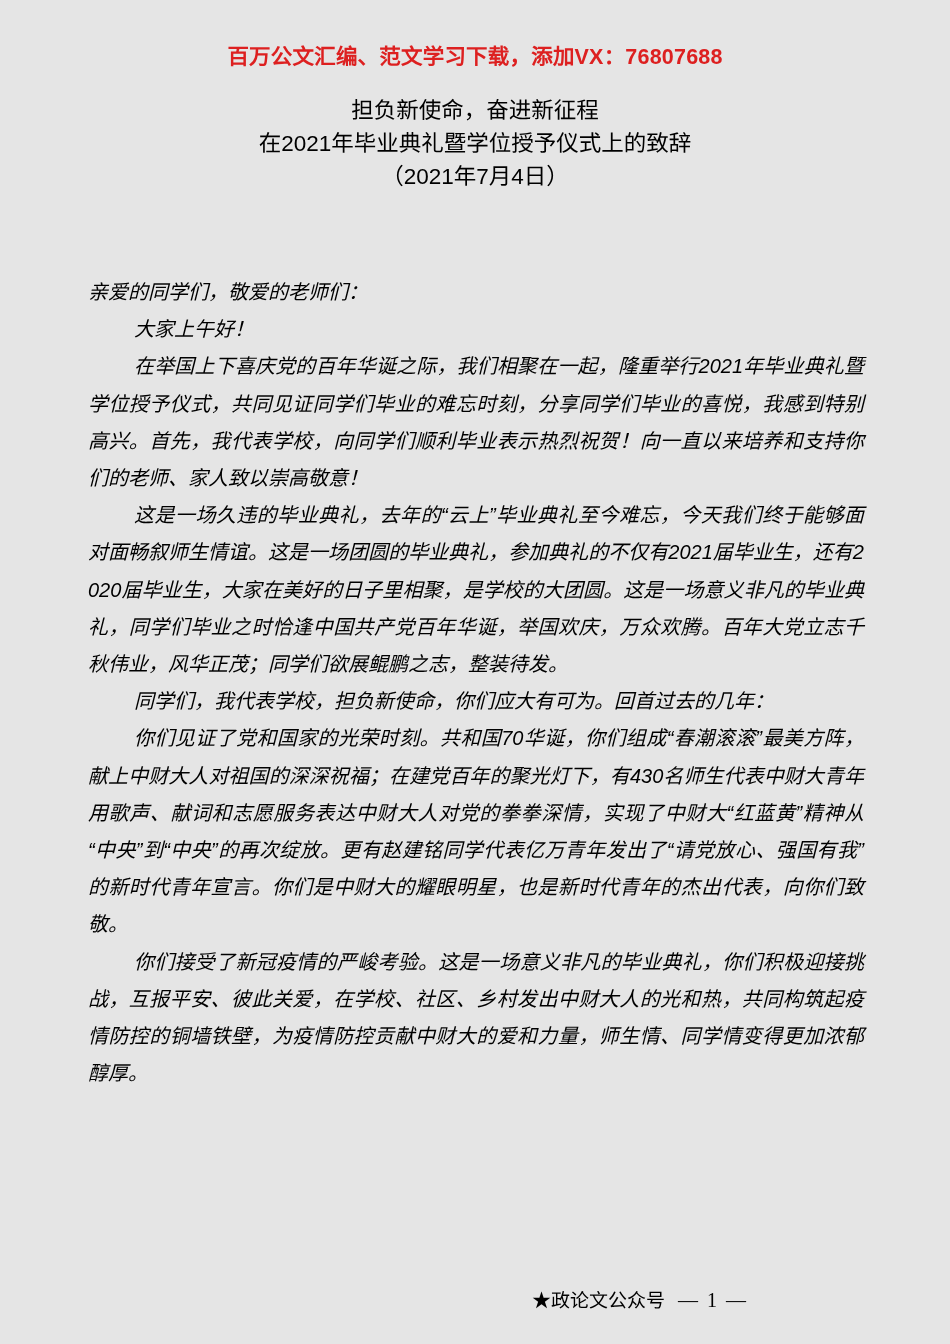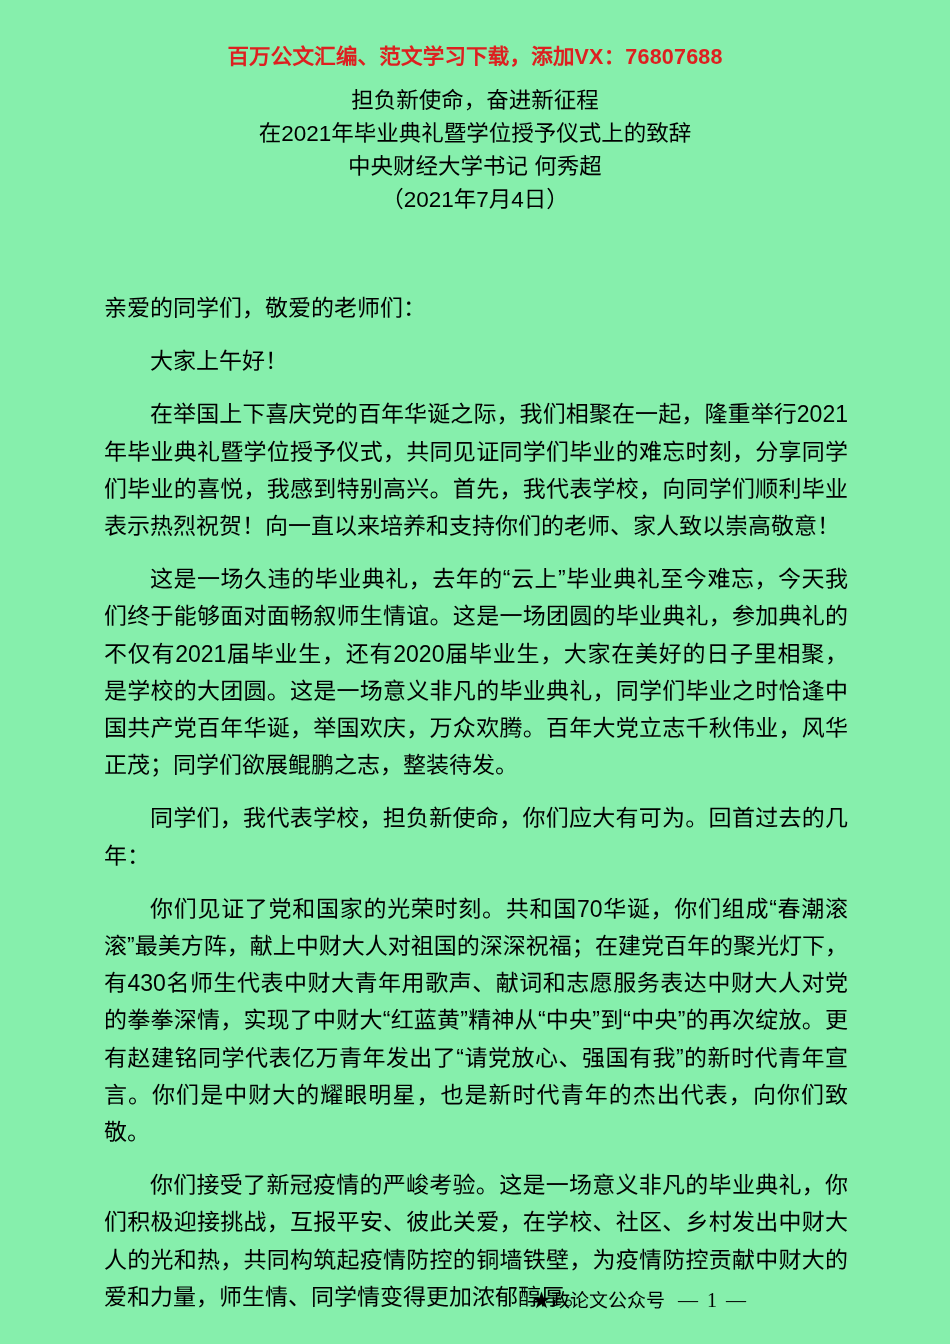--- a/index.html
+++ b/index.html
@@ -17,21 +17,21 @@
     color: #000000;
     -webkit-font-smoothing: antialiased;
   }
 
   .page {
     position: absolute;
     left: 0;
     top: 0;
     width: 950px;
     height: 1344px;
-    background: #86efac;
+    background: #e5e5e5;
   }
 
   
   .promo-banner {
     position: absolute;
     left: 0;
     top: 43px;
     width: 950px;
     text-align: center;
     color: #dd2020;
@@ -39,48 +39,49 @@
     line-height: 28px;
     font-weight: 600;
     letter-spacing: 0.2px;
     white-space: nowrap;
   }
 
   
   .title-block {
     position: absolute;
     left: 0;
-    top: 84px;
+    top: 94px;
     width: 950px;
     text-align: center;
   }
   .title-line {
     font-size: 22.5px;
     line-height: 33px;
     color: #000;
     font-weight: 400;
     white-space: nowrap;
   }
 
   
   .body-region {
     position: absolute;
     left: 88px;
     top: 274px;
     width: 776px;
   }
   .para {
-    font-size: 23px;
+    font-size: 20px;
     line-height: 37.2px;
     text-align: justify;
     text-justify: inter-ideograph;
     text-align-last: left;
-    margin: 16px;
+    margin: 0;
     letter-spacing: 0px;
     word-break: break-all;
+    font-style: italic;
   }
   .para.indent {
     text-indent: 46px;
   }
 
   
   .footer {
     position: absolute;
     left: 0;
     top: 1286px;
@@ -109,21 +110,20 @@
 </head>
 <body>
 
 <div class="page">
 
   <div class="promo-banner">百万公文汇编、范文学习下载，添加VX：76807688</div>
 
   <div class="title-block">
     <div class="title-line">担负新使命，奋进新征程</div>
     <div class="title-line">在2021年毕业典礼暨学位授予仪式上的致辞</div>
-    <div class="title-line">中央财经大学书记 何秀超</div>
     <div class="title-line">（2021年7月4日）</div>
   </div>
 
   <div class="body-region">
     <p class="para">亲爱的同学们，敬爱的老师们：</p>
     <p class="para indent">大家上午好！</p>
     <p class="para indent">在举国上下喜庆党的百年华诞之际，我们相聚在一起，隆重举行2021年毕业典礼暨学位授予仪式，共同见证同学们毕业的难忘时刻，分享同学们毕业的喜悦，我感到特别高兴。首先，我代表学校，向同学们顺利毕业表示热烈祝贺！向一直以来培养和支持你们的老师、家人致以崇高敬意！</p>
     <p class="para indent">这是一场久违的毕业典礼，去年的“云上”毕业典礼至今难忘，今天我们终于能够面对面畅叙师生情谊。这是一场团圆的毕业典礼，参加典礼的不仅有2021届毕业生，还有2020届毕业生，大家在美好的日子里相聚，是学校的大团圆。这是一场意义非凡的毕业典礼，同学们毕业之时恰逢中国共产党百年华诞，举国欢庆，万众欢腾。百年大党立志千秋伟业，风华正茂；同学们欲展鲲鹏之志，整装待发。</p>
     <p class="para indent">同学们，我代表学校，担负新使命，你们应大有可为。回首过去的几年：</p>
     <p class="para indent">你们见证了党和国家的光荣时刻。共和国70华诞，你们组成“春潮滚滚”最美方阵，献上中财大人对祖国的深深祝福；在建党百年的聚光灯下，有430名师生代表中财大青年用歌声、献词和志愿服务表达中财大人对党的拳拳深情，实现了中财大“红蓝黄”精神从“中央”到“中央”的再次绽放。更有赵建铭同学代表亿万青年发出了“请党放心、强国有我”的新时代青年宣言。你们是中财大的耀眼明星，也是新时代青年的杰出代表，向你们致敬。</p>

